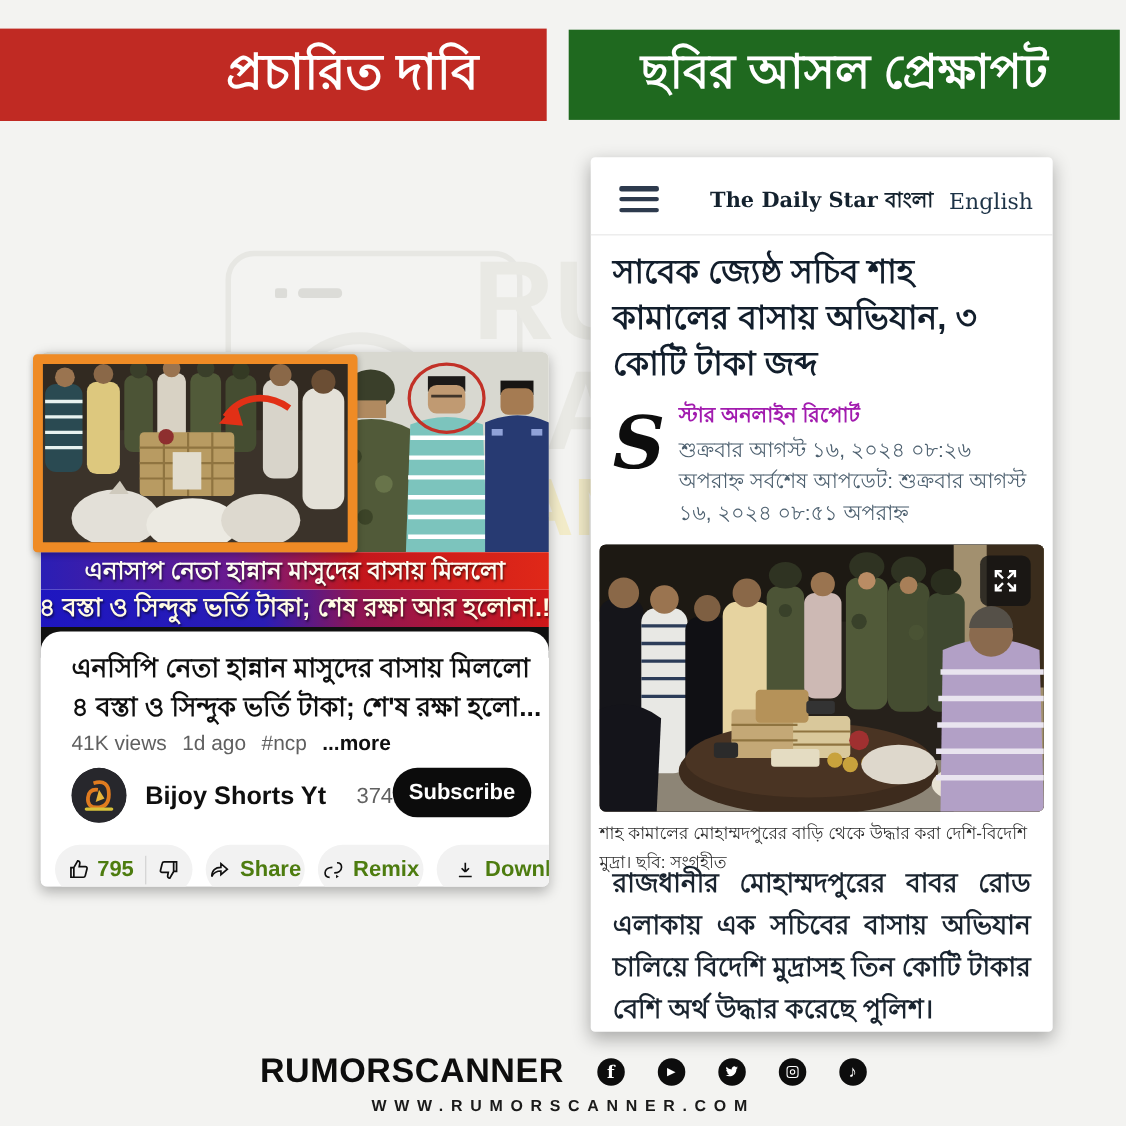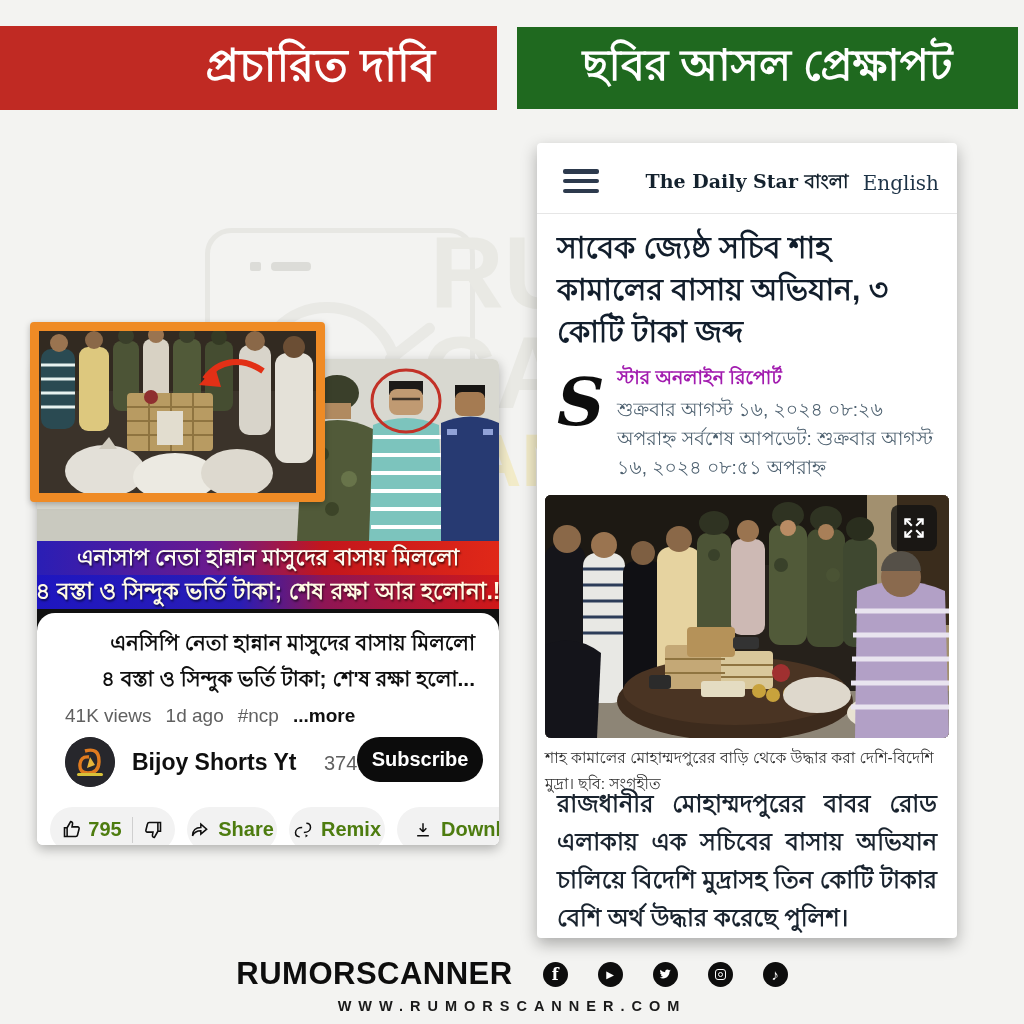--- a/index.html
+++ b/index.html
@@ -26,32 +26,32 @@
   #wm-dash-b { left:271px; top:262px; width:40px; height:9px; background:#dcdcd8; border-radius:4px;}
   #wm-lens { left:252px; top:302px; width:150px; height:150px; border:11px solid #e9e9e5; border-radius:50%; }
   #wm-lens-handle { left:380px; top:338px; width:60px; height:11px; background:#e9e9e5; transform:rotate(-38deg); border-radius:5px;}
   .wm-letters { font-weight:900; color:#e9e9e4; font-family:"Liberation Sans",sans-serif; line-height:1; }
   #wm-ru { left:430px; top:222px; font-size:102px; }
   #wm-ca { left:422px; top:322px; font-size:102px; }
   #wm-an { left:468px; top:424px; font-size:74px; color:#f2ebc8; font-weight:900; }
 
   
   #yt-card { left:37px; top:320px; width:462px; height:486px; background:#fff;
-    border-radius:6px; box-shadow:0 4px 12px rgba(0,0,0,.28); overflow:hidden; z-index:2;margin-top:39px; }
+    border-radius:6px; box-shadow:0 4px 12px rgba(0,0,0,.28); overflow:hidden; z-index:2; }
   #yt-photo { left:0; top:0; width:462px; height:182px; }
   #yt-strip { left:0; top:182px; width:462px; height:68px; }
   .strip-row { width:100%; height:34px; display:flex; align-items:center; justify-content:center;
     font-weight:bold; text-shadow:1px 2px 2px rgba(0,0,0,.55); white-space:nowrap; overflow:hidden;}
   #strip-row1 { background:linear-gradient(90deg,#2a1eb5 0%,#6b1a8e 38%,#c3161c 62%,#e02818 100%);
     color:#fdfdf2; font-size:22px; }
   #strip-row2 { background:linear-gradient(90deg,#1e16c0 0%,#2a1db5 44%,#8e1555 62%,#d01818 100%);
     color:#fffbe4; font-size:23px;text-align:center; }
   #yt-black { left:0; top:250px; width:462px; height:28px; background:#101010; }
   #yt-white { left:0; top:254px; width:462px; height:232px; background:#fff; border-radius:18px 18px 0 0; }
-  .yt-title { left:28px; width:410px; font-size:21px; font-weight:bold; color:#0f0f0f; white-space:nowrap;text-align:right; }
+  .yt-title { left:28px; width:410px; font-size:24px; font-weight:bold; color:#0f0f0f; white-space:nowrap;text-align:right; }
   #yt-title1 { top:268px; }
   #yt-title2 { top:304px; }
   #yt-meta { left:28px; top:346px; font-size:19px; color:#606060; display:flex; gap:14px; }
   #yt-meta .more { color:#0f0f0f; font-weight:bold; }
   #yt-avatar { left:28px; top:378px; width:50px; height:50px; border-radius:50%; background:#27272c; overflow:hidden;}
   #yt-channel-name { left:95px; top:390px; font-size:23px; font-weight:bold; color:#0f0f0f; }
   #yt-subs { left:287px; top:393px; font-size:20px; color:#606060; }
   #yt-subscribe { left:320px; top:378px; width:126px; height:45px; background:#0c0c0c; color:#fff;
     border-radius:23px; display:flex; align-items:center; justify-content:center;
     font-size:20px; font-weight:600; }

